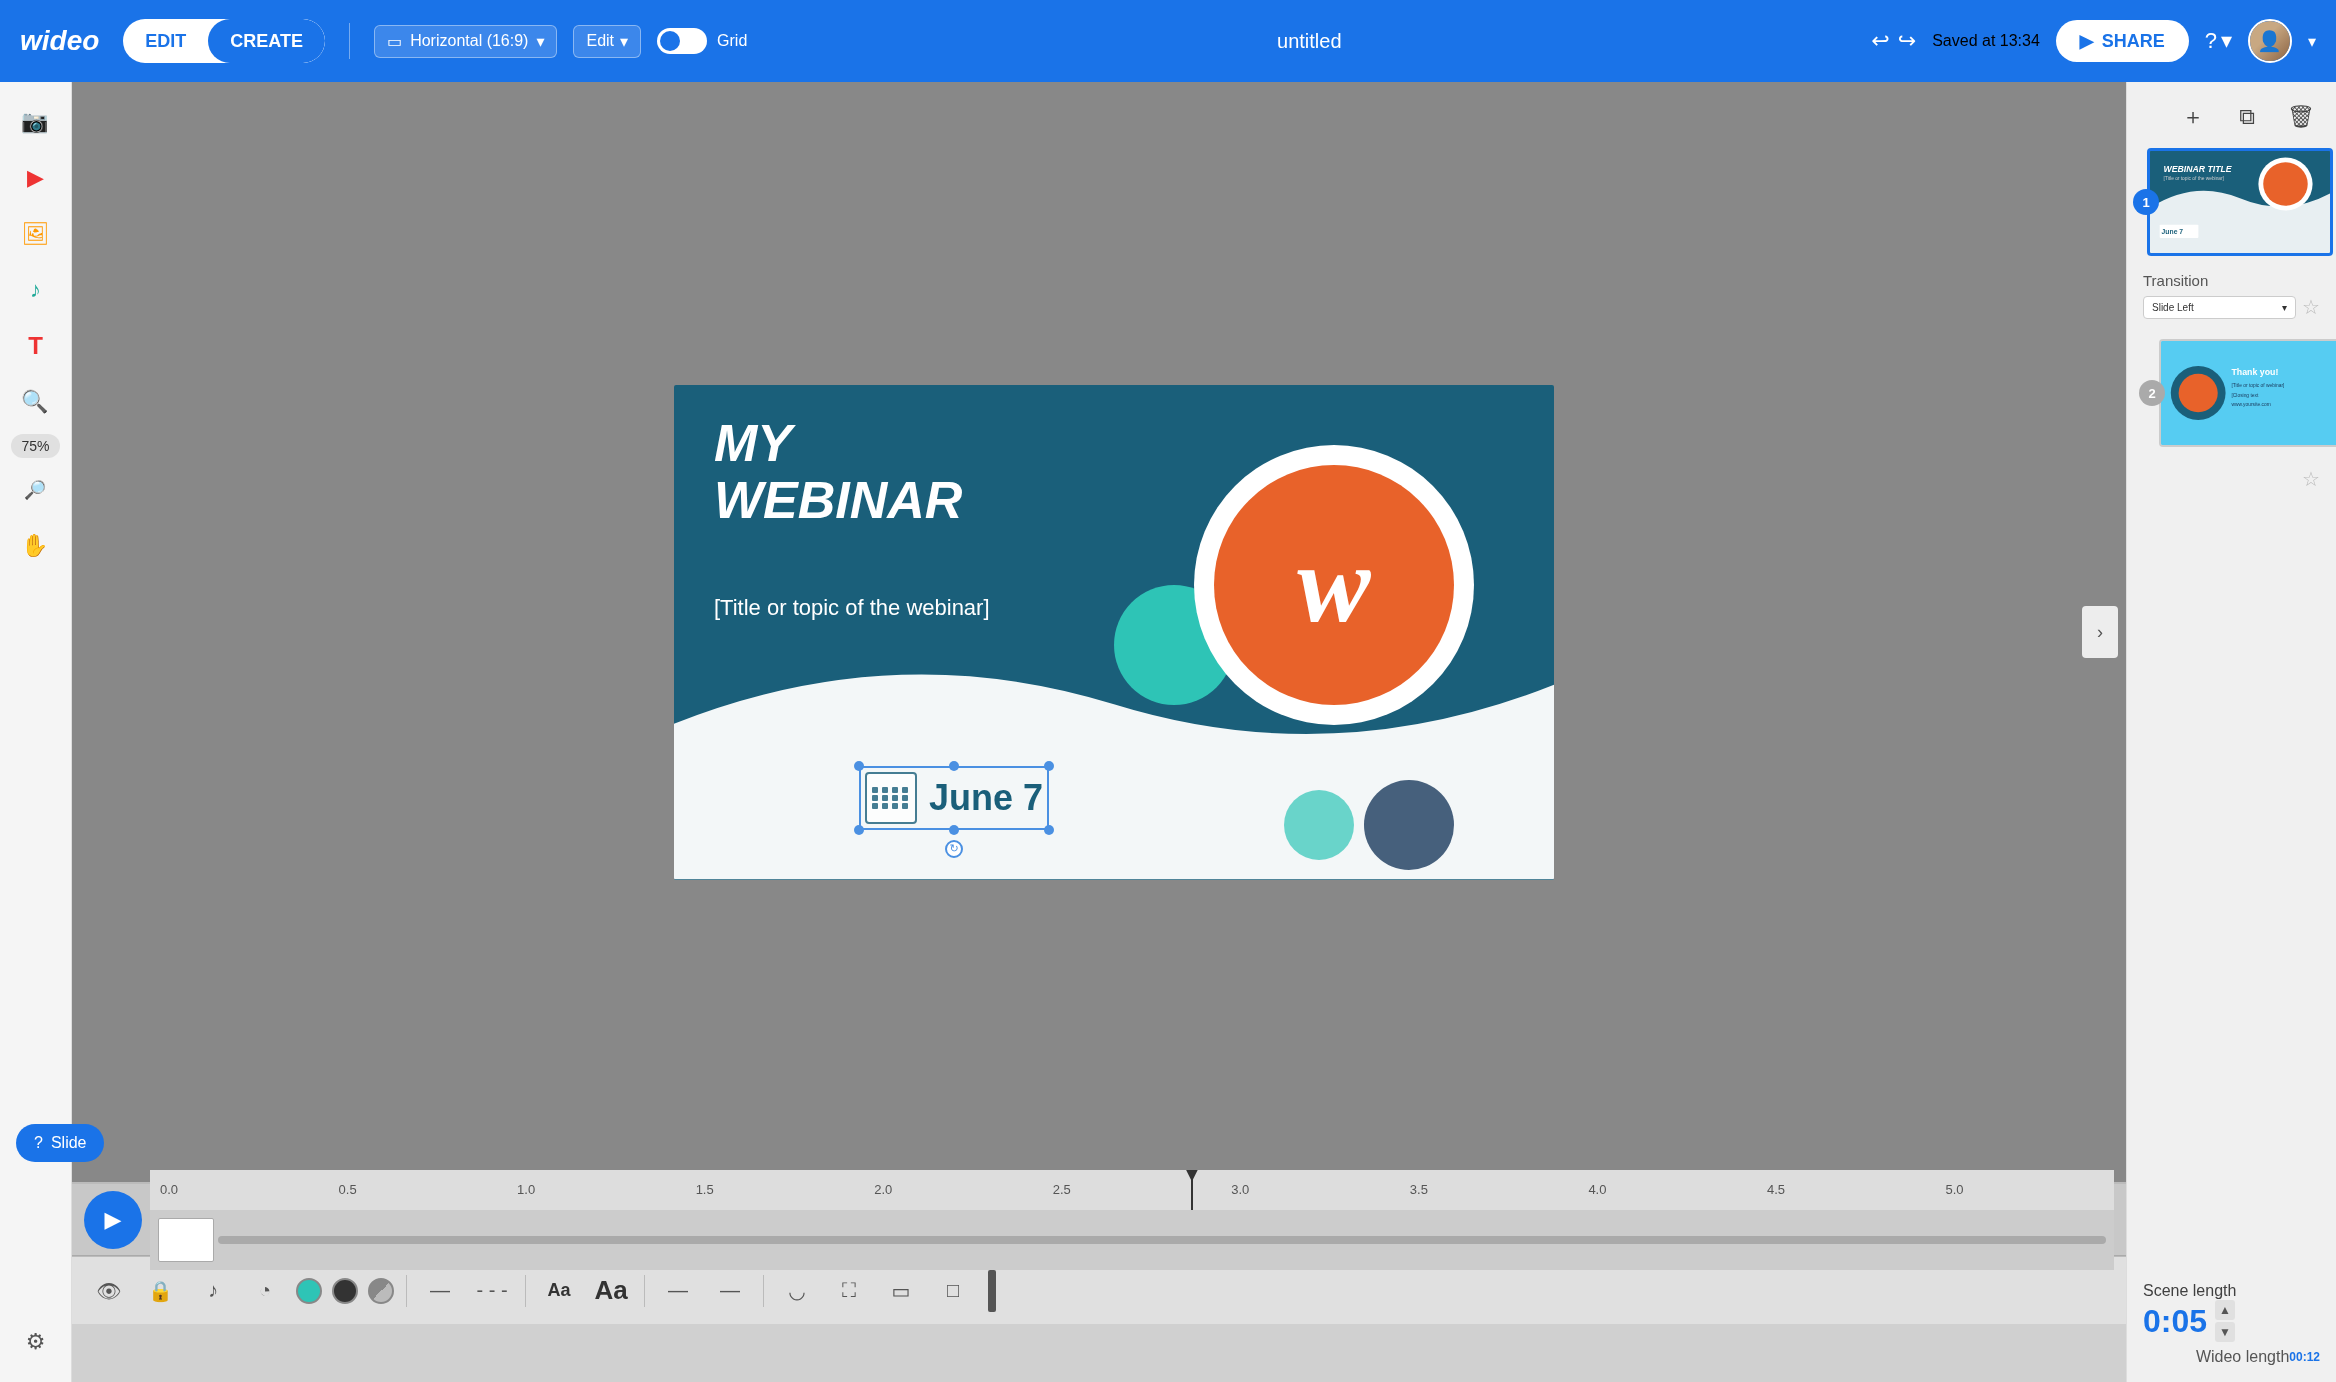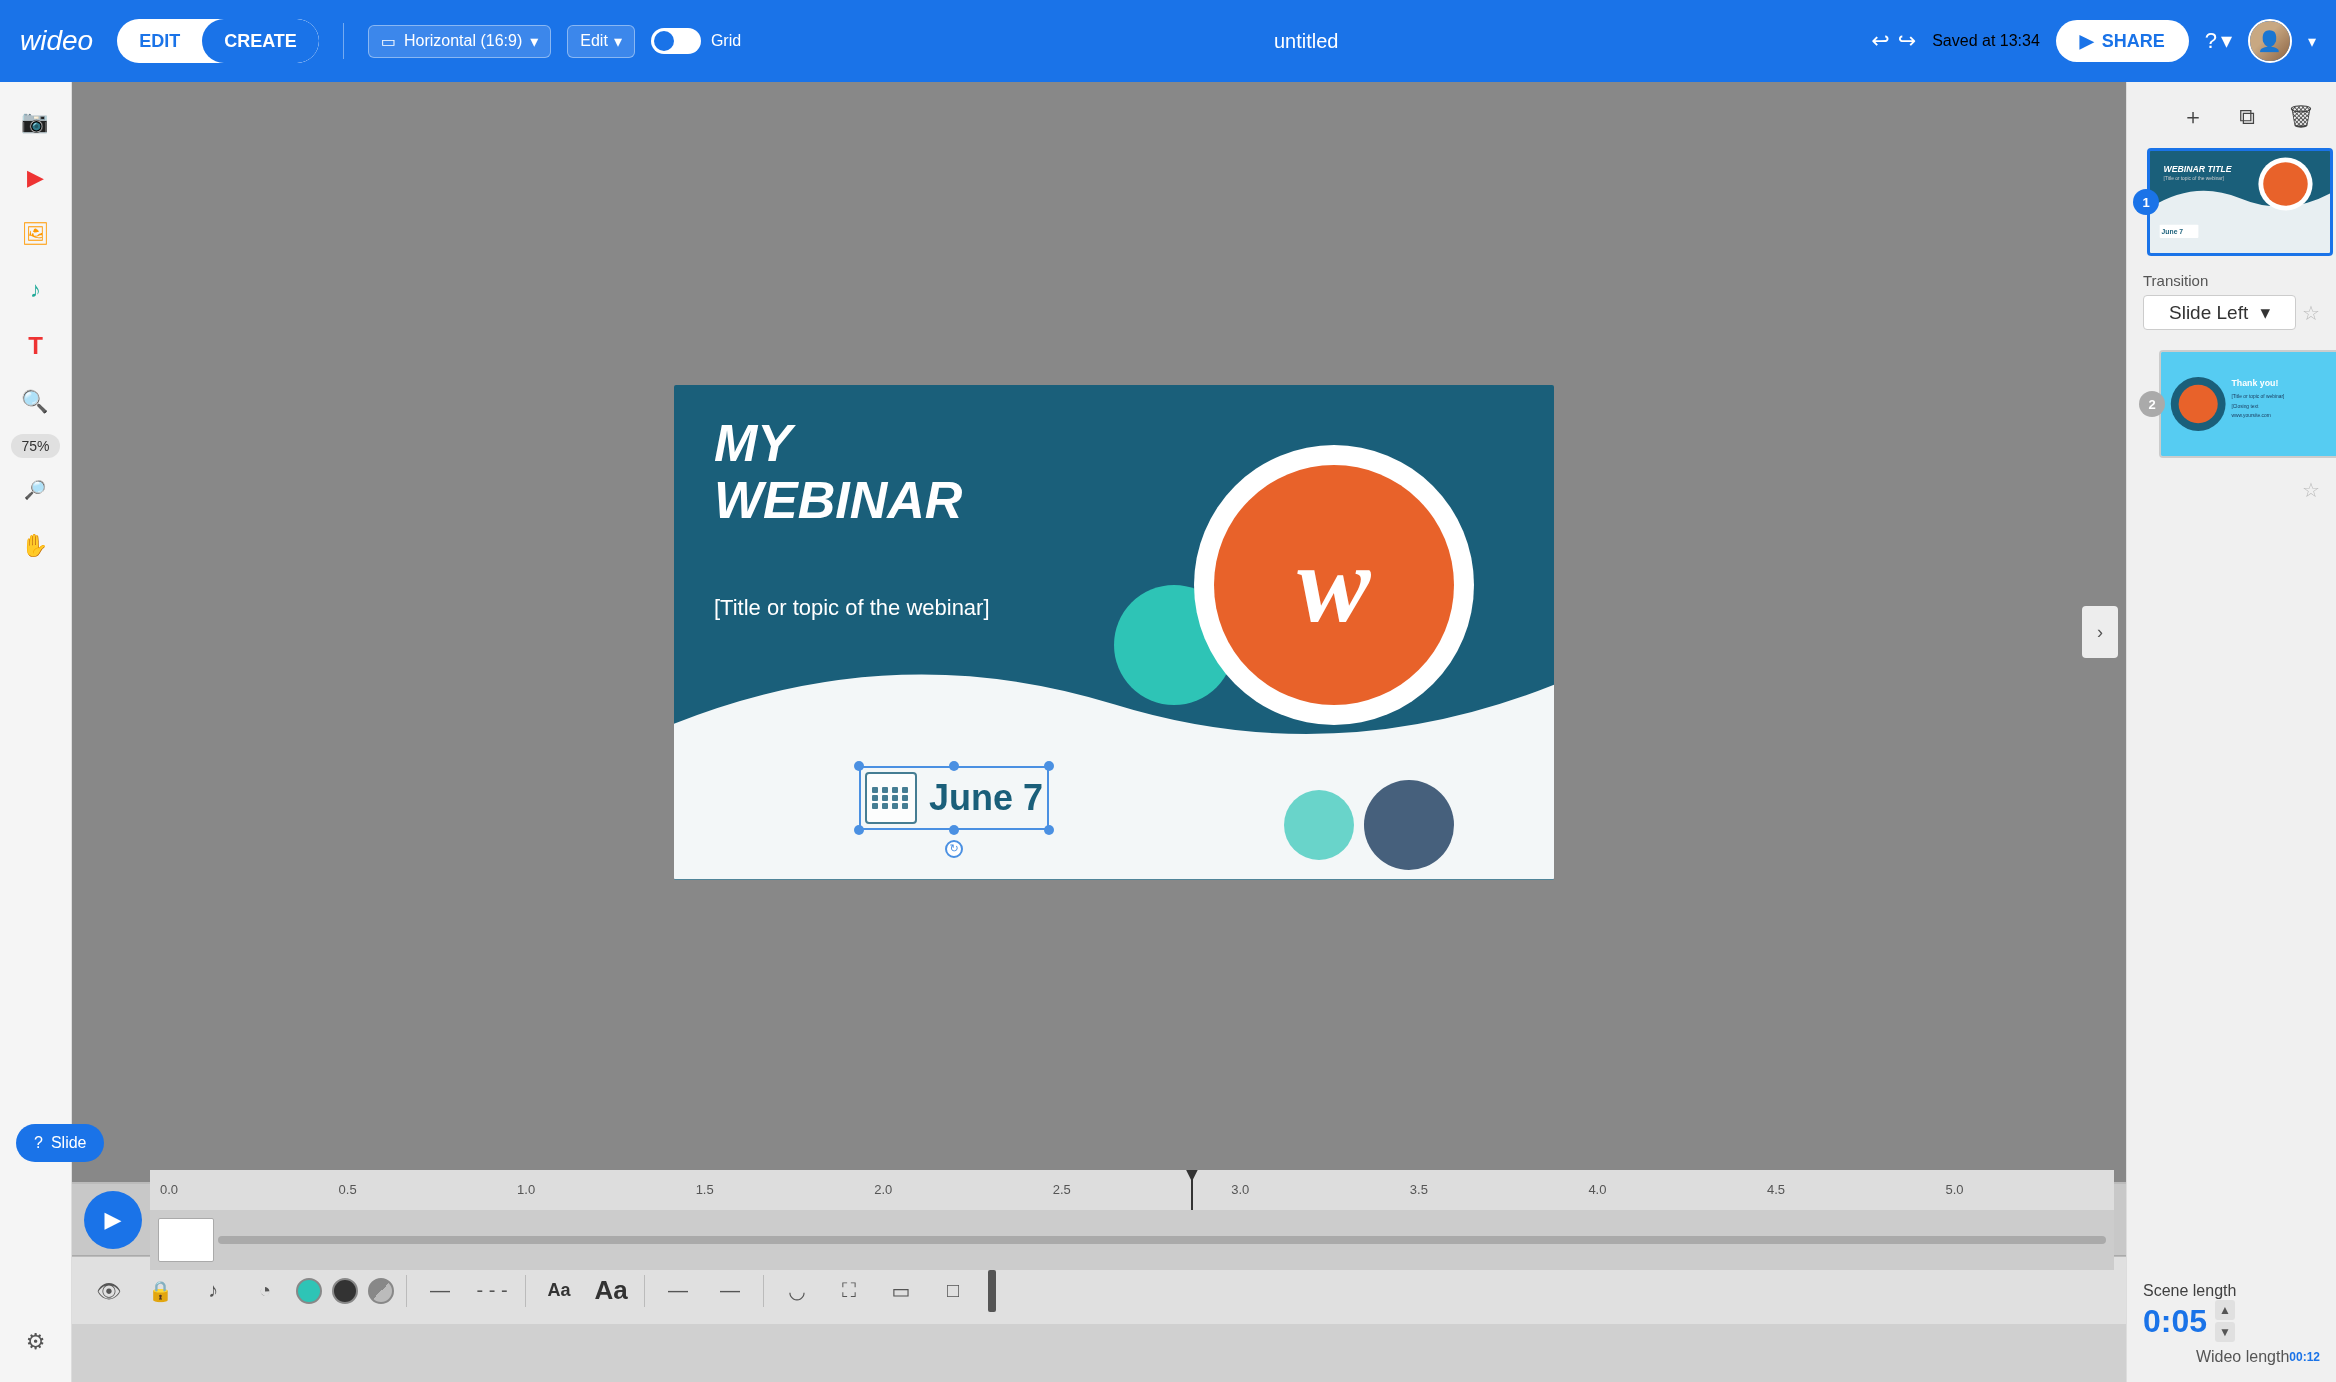--- a/index.html
+++ b/index.html
@@ -12,21 +12,21 @@
       display: flex;
       align-items: center;
       padding: 0 20px;
       gap: 16px;
       position: relative;
       z-index: 100;
     }
     .logo {
       color: white;
       font-size: 28px;
-      font-weight: normal;
+      font-weight: bold;
       font-style: italic;
       margin-right: 8px;
     }
     .edit-create-group {
       display: flex;
       background: white;
       border-radius: 30px;
       overflow: hidden;
       height: 44px;
     }
@@ -633,22 +633,22 @@
     .transition-selector {
       display: flex;
       align-items: center;
       gap: 6px;
     }
     .transition-dropdown {
       flex: 1;
       background: white;
       border: 1px solid #ccc;
       border-radius: 4px;
-      padding: 5px 25px;
-      font-size: 19px;
+      padding: 5px 8px;
+      font-size: 10px;
       color: #333;
       cursor: pointer;
       display: flex;
       align-items: center;
       justify-content: space-between;
     }
     .star-btn {
       color: #bbb;
       font-size: 20px;
       cursor: pointer;

